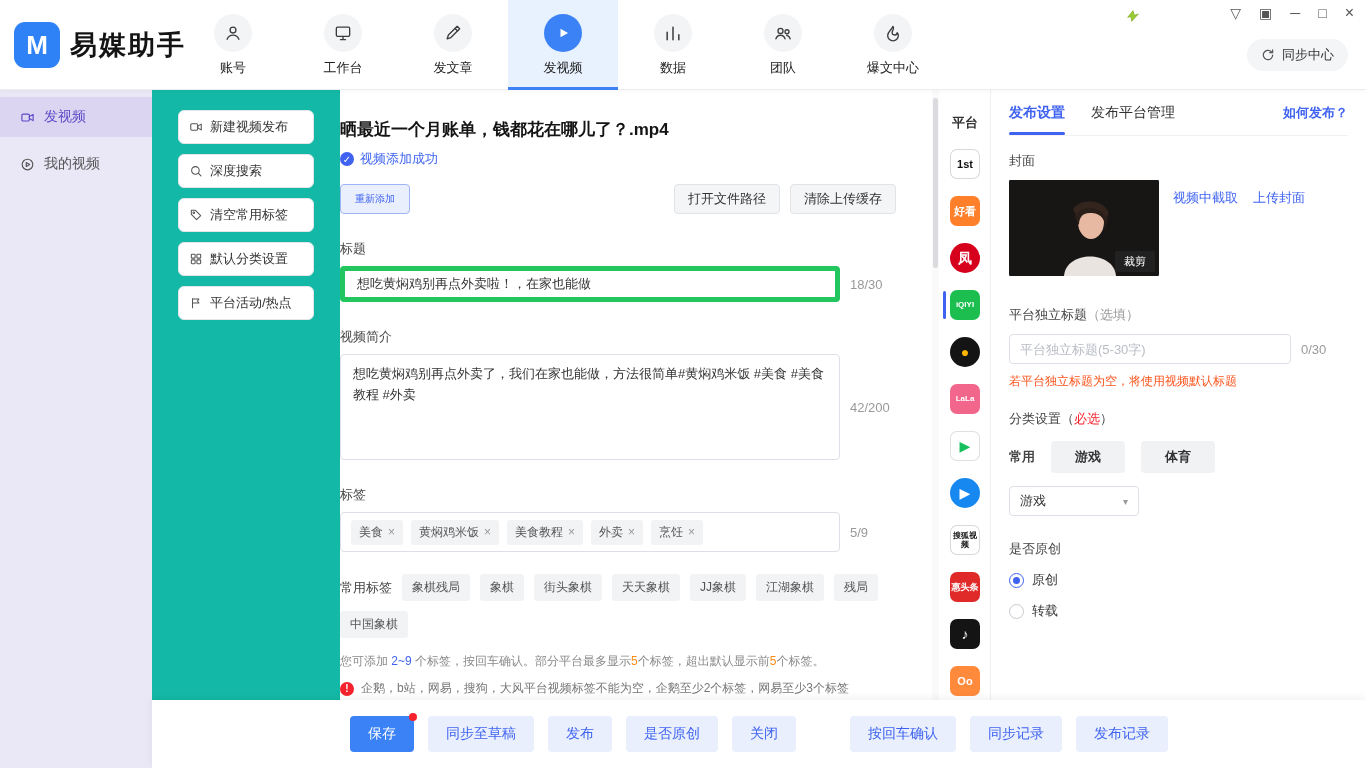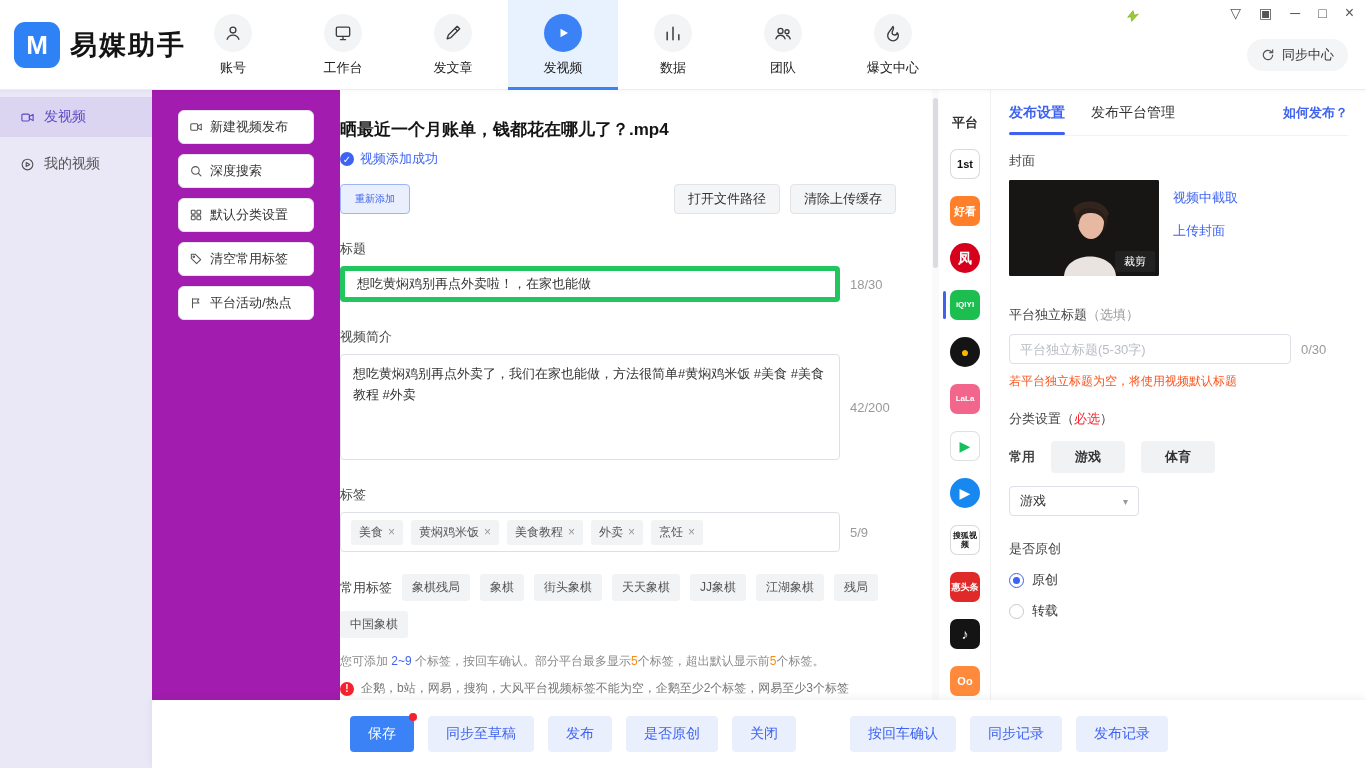--- a/index.html
+++ b/index.html
@@ -24,21 +24,21 @@
   .win-controls span { cursor:pointer; line-height:1; }
   .tray-icon { position:absolute; top:8px; left:1125px; width:16px; height:16px; }
   .sync-btn { position:absolute; right:18px; top:39px; height:32px; padding:0 14px; border-radius:16px; background:#f4f5f7; display:flex; align-items:center; gap:7px; font-size:13px; color:#333; cursor:pointer; }
 
   
   .sidebar { position:absolute; top:90px; left:0; bottom:0; width:152px; background:#eae7f7; z-index:4; }
   .side-item { height:40px; margin-top:7px; display:flex; align-items:center; gap:9px; padding-left:20px; font-size:14px; color:#555; cursor:pointer; }
   .side-item.active { background:#dcd5f2; color:#5b4ac6; }
 
   
-  .actions { position:absolute; left:152px; top:90px; width:188px; bottom:68px; background:#a21caf; padding-top:20px; }
+  .actions { position:absolute; left:152px; top:90px; width:188px; bottom:68px; background:#14b8a6; padding-top:20px; }
   .action-btn { width:136px; height:34px; margin:0 auto 10px auto; border:1px solid #e4e5e9; border-radius:6px; background:#fff; display:flex; align-items:center; gap:7px; padding:0 10px; font-size:13px; color:#333; cursor:pointer; }
 
   
   .form { position:absolute; left:340px; top:90px; width:556px; bottom:68px; background:#fff; }
   .file-title { margin-top:28px; font-size:17px; font-weight:bold; color:#141414; }
   .status-row { margin-top:9px; display:flex; align-items:center; gap:6px; color:#3f63f0; font-size:13px; }
   .check-icon { width:14px; height:14px; border-radius:50%; background:#3f63f0; color:#fff; font-size:10px; display:flex; align-items:center; justify-content:center; }
   .btn-row { margin-top:16px; display:flex; align-items:center; }
   .readd-btn { height:30px; padding:0 14px; background:#e9effd; border:1px solid #9fb5f3; color:#3f63f0; border-radius:4px; font-size:10px; cursor:pointer; }
   .gray-btn { height:30px; padding:0 13px; background:#f4f5f7; border:1px solid #e2e3e7; color:#333; border-radius:4px; font-size:13px; cursor:pointer; }
@@ -75,21 +75,21 @@
   .panel { position:absolute; left:990px; top:90px; right:0; bottom:68px; background:#fff; border-left:1px solid #f0f0f2; padding:0 18px; overflow:hidden; }
   .tabs { display:flex; align-items:center; gap:26px; height:46px; border-bottom:1px solid #f2f2f4; }
   .tab { position:relative; height:100%; display:flex; align-items:center; font-size:14px; color:#333; cursor:pointer; }
   .tab.active { color:#3f63f0; font-weight:bold; }
   .tab.active::after { content:""; position:absolute; bottom:0; left:0; right:0; height:3px; border-radius:2px; background:#3f63f0; }
   .help-link { margin-left:auto; font-size:13px; color:#3f63f0; cursor:pointer;font-weight:bold; }
   .cover-label { margin-top:16px; font-size:13px; color:#444; }
   .cover-row { margin-top:10px; display:flex; gap:14px; }
   .thumb { position:relative; width:150px; height:96px; background:#101010; border-radius:2px; overflow:hidden; cursor:pointer; }
   .crop-btn { position:absolute; right:4px; bottom:4px; background:rgba(35,35,35,.88); color:#fff; font-size:11px; padding:3px 9px; border-radius:2px; cursor:pointer; }
-  .cover-links { display:flex; flex-direction:column; gap:15px; padding-top:9px; }
+  .cover-links { display:flex; flex-direction:row; gap:15px; padding-top:9px; }
   .blue-link { font-size:13px; color:#3f63f0; cursor:pointer; }
   .pt-label { margin-top:30px; font-size:13px; color:#444; }
   .pt-label .opt { color:#999; }
   .pt-row { margin-top:10px; display:flex; align-items:center; gap:10px; }
   .pt-input { width:282px; height:30px; border:1px solid #dcdfe6; border-radius:4px; padding:0 10px; font-size:13px; color:#333; outline:none; }
   .pt-input::placeholder { color:#b8bcc4; }
   .orange-note { margin-top:9px; font-size:12px; color:#fa541c; }
   .cat-label { margin-top:20px; font-size:13px; color:#444; }
   .cat-label .req { color:#f5222d; }
   .cat-row { margin-top:13px; display:flex; align-items:center; gap:16px; font-size:13px; color:#444;font-weight:bold; }
@@ -247,37 +247,37 @@
       <span>
           <svg width="14" height="14" viewBox="0 0 24 24" fill="none" stroke="#555" stroke-width="1.8" stroke-linecap="round">
             <circle cx="11" cy="11" r="6.5"></circle>
             <path d="M15.8 15.8L20.5 20.5"></path>
           </svg>
         </span>
       <span>深度搜索</span>
     </button>
     <button class="action-btn">
       <span>
+          <svg width="14" height="14" viewBox="0 0 24 24" fill="none" stroke="#555" stroke-width="1.8" stroke-linejoin="round">
+            <path d="M4 4h7l9 9-7 7-9-9z"></path>
+            <circle cx="8.2" cy="8.2" r="1.3"></circle>
+          </svg>
+        </span>
+      <span>清空常用标签</span>
+    </button>
+    <button class="action-btn">
+      <span>
           <svg width="14" height="14" viewBox="0 0 24 24" fill="none" stroke="#555" stroke-width="1.8">
             <rect x="4" y="4" width="6.5" height="6.5" rx="1"></rect>
             <rect x="13.5" y="4" width="6.5" height="6.5" rx="1"></rect>
             <rect x="4" y="13.5" width="6.5" height="6.5" rx="1"></rect>
             <rect x="13.5" y="13.5" width="6.5" height="6.5" rx="1"></rect>
           </svg>
         </span>
       <span>默认分类设置</span>
-    </button>
-    <button class="action-btn">
-      <span>
-          <svg width="14" height="14" viewBox="0 0 24 24" fill="none" stroke="#555" stroke-width="1.8" stroke-linejoin="round">
-            <path d="M4 4h7l9 9-7 7-9-9z"></path>
-            <circle cx="8.2" cy="8.2" r="1.3"></circle>
-          </svg>
-        </span>
-      <span>清空常用标签</span>
     </button>
     <button class="action-btn">
       <span>
           <svg width="14" height="14" viewBox="0 0 24 24" fill="none" stroke="#555" stroke-width="1.8" stroke-linejoin="round">
             <path d="M6 21V4"></path>
             <path d="M6 5h11l-2.5 3.5L17 12H6"></path>
           </svg>
         </span>
       <span>平台活动/热点</span>
     </button>

